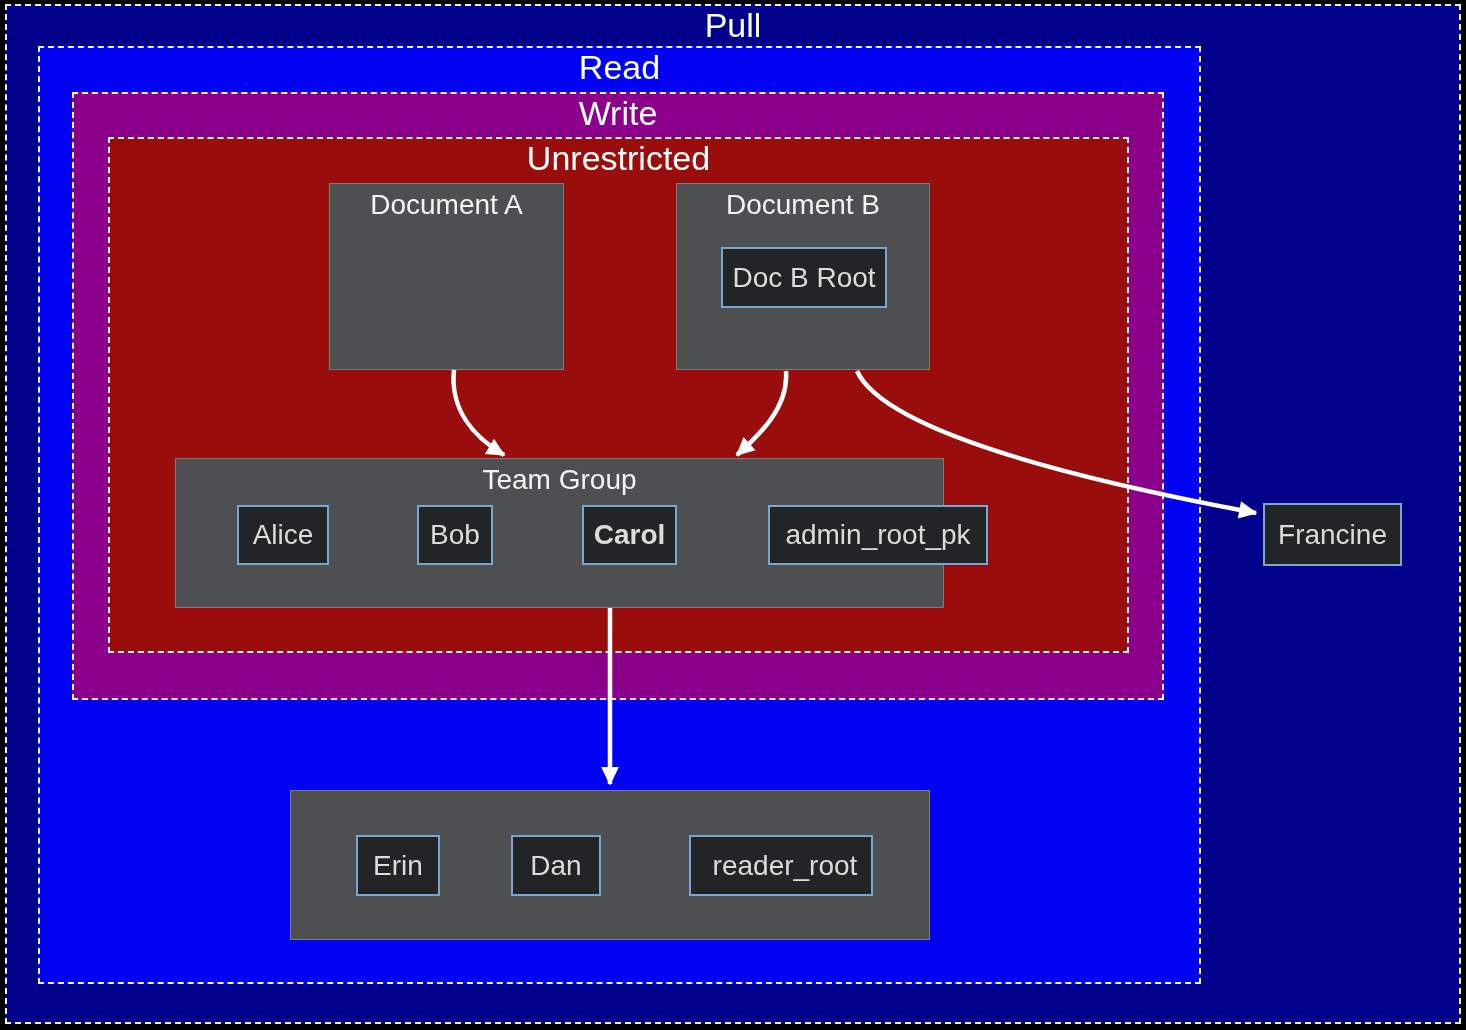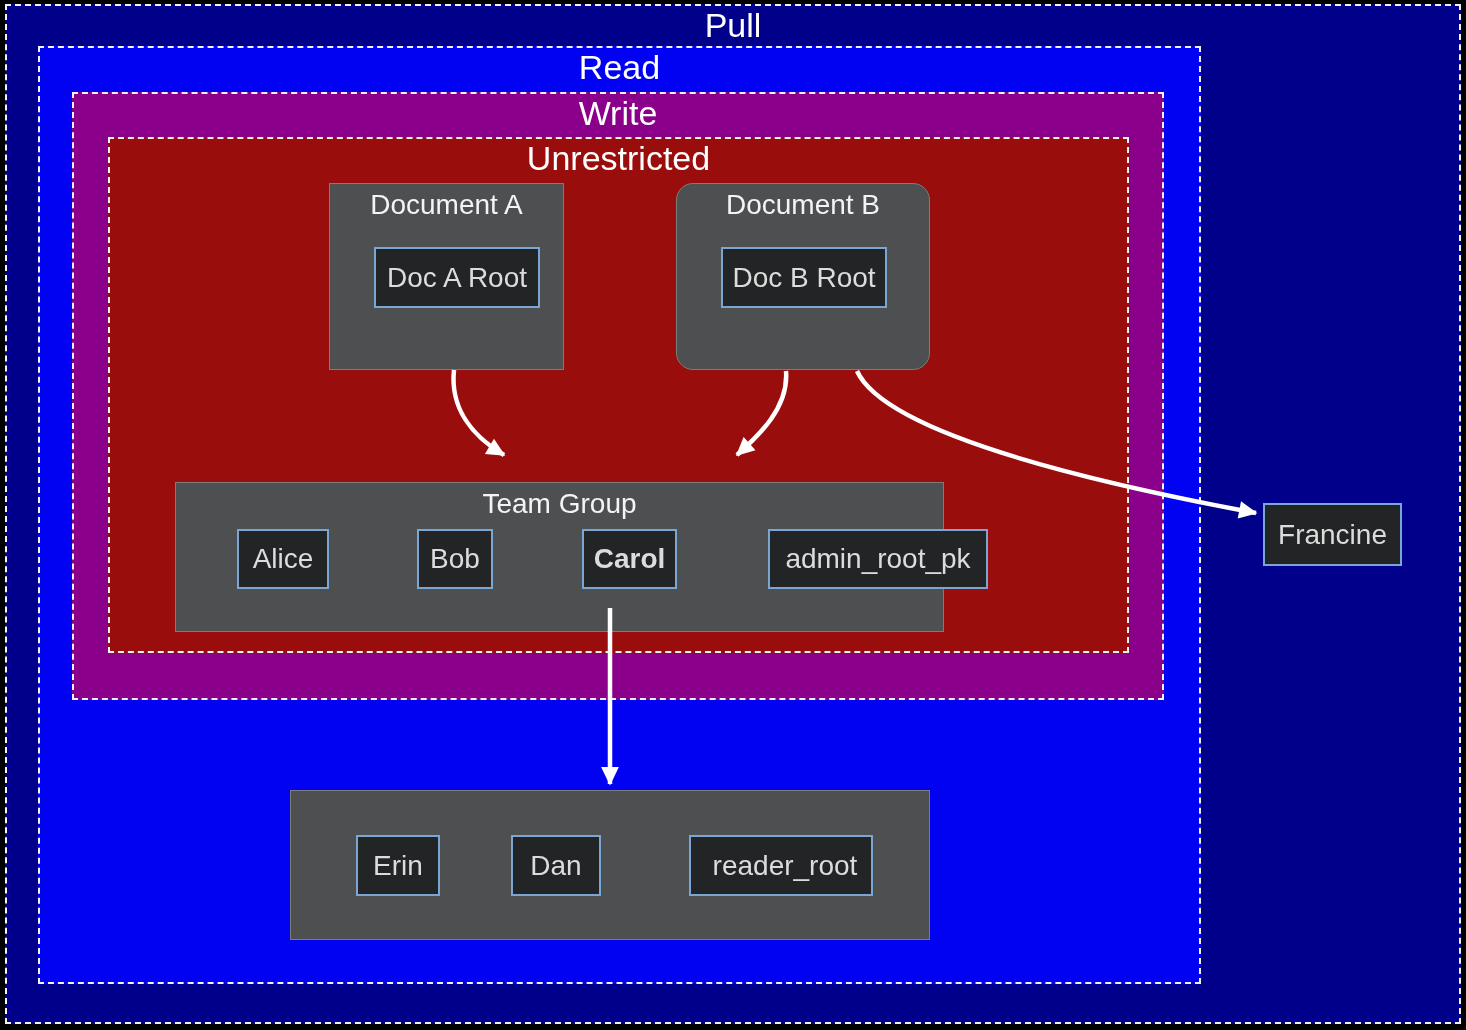--- a/index.html
+++ b/index.html
@@ -49,22 +49,22 @@
     top: 5px;
     left: 0;
     right: 0;
     text-align: center;
     color: #f4f4f4;
     font-size: 28px;
     line-height: 32px;
     white-space: nowrap;
   }
   .group-doc-a   { left: 329px; top: 183px; width: 235px; height: 187px; }
-  .group-doc-b   { left: 676px; top: 183px; width: 254px; height: 187px; border-radius: 17px; }
-  .group-team    { left: 175px; top: 458px; width: 769px; height: 150px; margin-top: 24px; }
+  .group-doc-b   { left: 676px; top: 183px; width: 254px; height: 187px; }
+  .group-team    { left: 175px; top: 458px; width: 769px; height: 150px; }
   .group-readers { left: 290px; top: 790px; width: 640px; height: 150px; }
 
   
   .node {
     position: absolute;
     background: #232425;
     border: 2px solid #79a6d2;
     box-sizing: border-box;
     display: flex;
     align-items: center;
@@ -115,23 +115,20 @@
   <div class="zone zone-write" style="background-color: rgb(139, 0, 139);">
     <div class="zone-label">Write</div>
   </div>
 
   <div class="zone zone-unrestricted" style="background-color: rgb(154, 13, 13);">
     <div class="zone-label">Unrestricted</div>
   </div>
 
   <div class="group group-doc-a">
     <div class="group-title">Document A</div>
-    <div class="node node-doc-a-root">
-      <span>Doc A Root</span>
-    </div>
   </div>
 
   <div class="group group-doc-b">
     <div class="group-title">Document B</div>
     <div class="node node-doc-b-root">
       <span>Doc B Root</span>
     </div>
   </div>
 
   <div class="group group-team">

